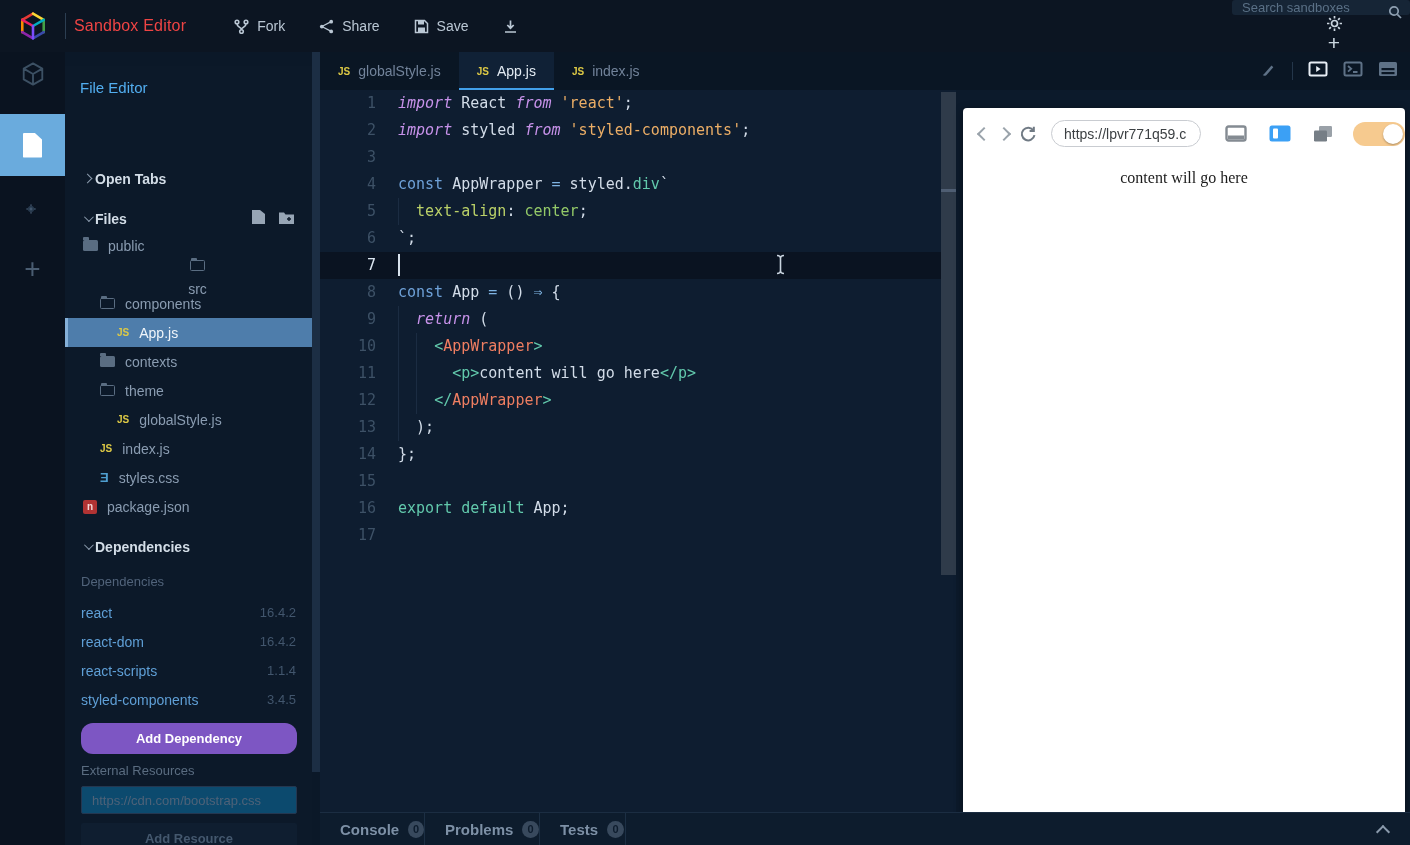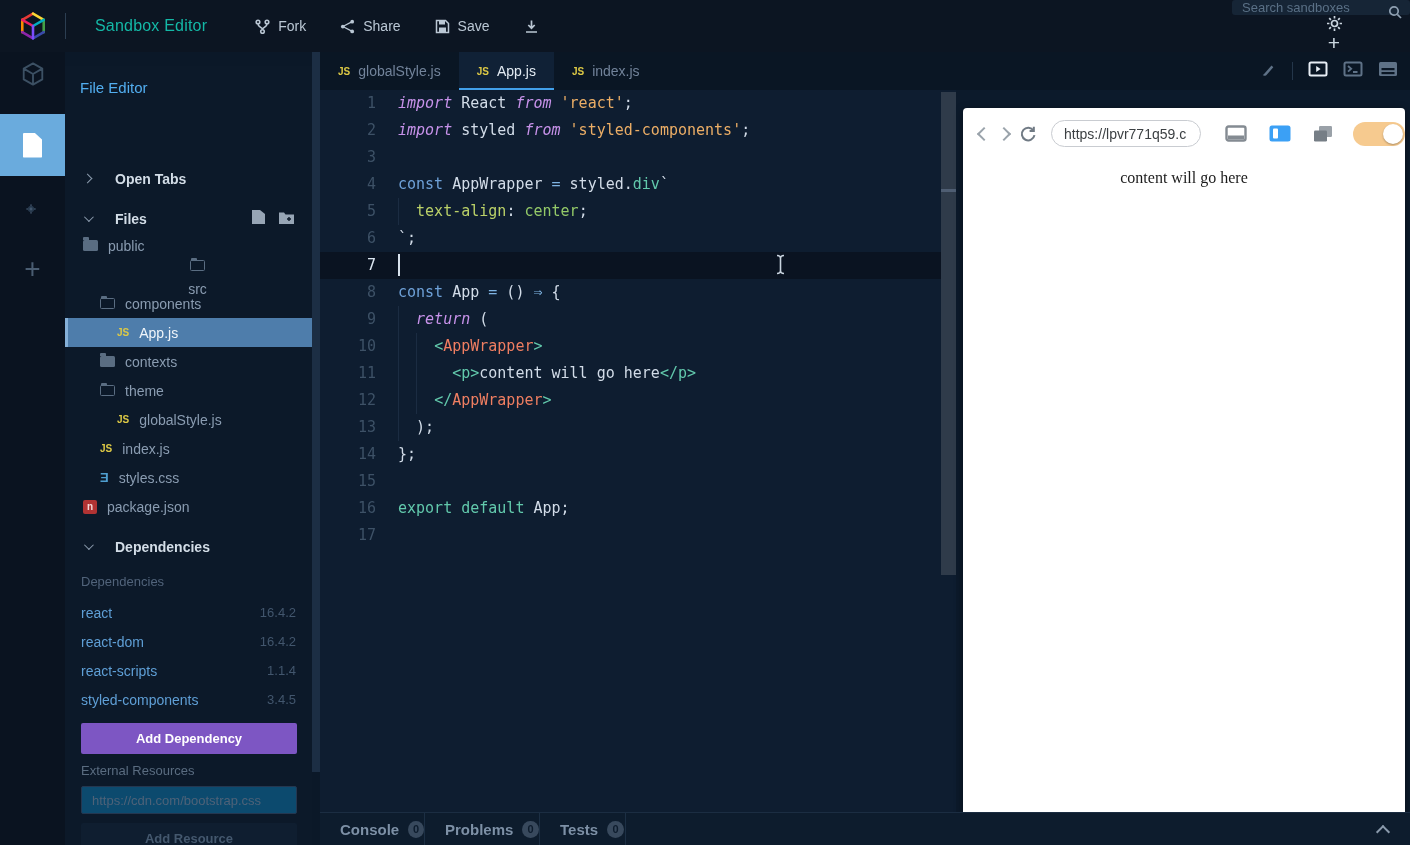--- a/index.html
+++ b/index.html
@@ -3,21 +3,21 @@
 <meta charset="utf-8">
 <style>
   * { margin:0; padding:0; box-sizing:border-box; }
   body { background:#05090f; font-family:"Liberation Sans", sans-serif; }
   .app { position:relative; width:1410px; height:845px; overflow:hidden; background:#0b1828; }
 
   
   .topbar { position:absolute; left:0; top:0; width:1410px; height:52px; background:#0c1522; display:flex; align-items:center; z-index:5; }
   .logo-box { width:65px; height:52px; display:flex; align-items:center; justify-content:center; }
   .topbar-divider { width:1px; height:26px; background:#2c3e52; }
-  .tb-title { margin-left:29px; color:#14b8a6; font-size:16px; letter-spacing:.2px;text-align:center; }
+  .tb-title { margin-left:8px; color:#ef4444; font-size:16px; letter-spacing:.2px;text-align:center; }
   .tb-actions { display:flex; align-items:center; margin-left:48px; gap:34px; }
   .tb-btn { display:flex; align-items:center; gap:8px; color:#bac7d4; font-size:14px; cursor:pointer;text-align:center; }
   .tb-btn svg { display:block; }
   .tb-right { margin-left:auto; display:flex; align-items:center; height:52px;flex-direction:column; }
   .searchbox { position:relative; width:178px; height:26px; background:#162536; border-radius:3px; display:flex; align-items:center; }
   .searchbox input { flex:1; background:transparent; border:none; outline:none; color:#b9c6d3; font-size:13px; padding:0 28px 0 10px; font-family:"Liberation Sans", sans-serif; }
   .searchbox input::placeholder { color:#5a7086; }
   .searchbox .mag { position:absolute; right:7px; top:5px; }
   .tb-ico { margin-left:26px; color:#cbd6e0; cursor:pointer; display:flex; align-items:center; }
   .plus-glyph { font-size:21px; color:#cbd6e0; line-height:1; font-weight:400; }
@@ -27,21 +27,21 @@
   .rail { position:absolute; left:0; top:52px; width:65px; height:793px; background:#0a1320; }
   .rail-item { width:65px; height:62px; display:flex; align-items:center; justify-content:center; cursor:pointer; }
   .rail-item.active { background:#6aabdd; }
   .file-shape { width:19px; height:25px; background:#fff; clip-path:polygon(0 0,60% 0,100% 28%,100% 100%,0 100%); border-radius:1px; }
   .file-shape.dim { background:#42566c; width:17px; height:22px; }
   .rail-plus { font-size:28px; color:#4a5d72; font-weight:400; }
 
   
   .sidebar { position:absolute; left:65px; top:66px; width:247px; height:793px; background:#0c1929; }
   .sb-title { position:absolute; left:15px; top:13px; color:#52aef0; font-size:15px; }
-  .sb-section { position:absolute; left:0; width:247px; height:25px; display:flex; align-items:center; padding-left:19px; gap:24px; cursor:pointer; }
+  .sb-section { position:absolute; left:0; width:247px; height:25px; display:flex; align-items:center; padding-left:19px; gap:4px; cursor:pointer; }
   .sb-section .lbl { color:#d3dde7; font-size:14px; font-weight:700; }
   .chev { width:7px; height:7px; border-right:1.6px solid #8b9bad; border-bottom:1.6px solid #8b9bad; display:inline-block; }
   .chev.right { transform:rotate(-45deg); }
   .chev.down { transform:rotate(45deg) translateY(-2px); }
   .sec-actions { margin-left:auto; margin-right:18px; display:flex; gap:14px; color:#97a5b5; }
 
   .tree { position:absolute; left:0; top:165px; width:247px; }
   .tree-row { height:29px; display:flex; align-items:center; gap:10px; cursor:pointer; color:#8a9cb1; font-size:14px; }
   .tree-row.selected { background:#4e7dab; border-left:3px solid #85b0d8; color:#f0f5fa; }
   .ico-folder { width:15px; height:11px; background:#5a6d82; border-radius:1.5px; position:relative; flex:0 0 auto; }
@@ -49,21 +49,21 @@
   .ico-folder.open { background:transparent; border:1.5px solid #5a6d82; }
   .js-badge { color:#ddc945; font-weight:700; font-size:10px; font-family:"Liberation Sans", sans-serif; flex:0 0 auto; }
   .css-badge { color:#4f9fd0; font-weight:700; font-size:13px; line-height:1; flex:0 0 auto; }
   .npm-badge { width:14px; height:14px; background:#b13333; color:#f4d7d7; font-size:10px; font-weight:700; display:flex; align-items:center; justify-content:center; border-radius:2px; flex:0 0 auto; }
 
   .deps-label { position:absolute; left:16px; top:508px; color:#51637a; font-size:13px; }
   .dep-list { position:absolute; left:0; top:532px; width:247px; }
   .dep-row { height:29px; display:flex; align-items:center; padding:0 16px; cursor:pointer; }
   .dep-name { color:#5f9fd6; font-size:14px; }
   .dep-ver { margin-left:auto; color:#42566d; font-size:13px; }
-  .add-dep { position:absolute; left:16px; top:657px; width:216px; height:31px; background:#7d56c3; border:none; border-radius:2px; color:#fff; font-size:13px; font-weight:700; cursor:pointer; font-family:"Liberation Sans", sans-serif; }
+  .add-dep { position:absolute; left:16px; top:657px; width:216px; height:31px; background:#7d56c3; border:none; border-radius:12px; color:#fff; font-size:13px; font-weight:700; cursor:pointer; font-family:"Liberation Sans", sans-serif; }
   .ext-label { position:absolute; left:16px; top:697px; color:#5a6c80; font-size:13px; }
   .ext-input { position:absolute; left:16px; top:720px; width:216px; height:28px; background:#0c4a6e; border:1px solid #243750; border-radius:2px; color:#9fb0c2; font-size:13px; padding:0 10px; font-family:"Liberation Sans", sans-serif; }
   .ext-input::placeholder { color:#4e6278; }
   .add-res { position:absolute; left:16px; top:757px; width:216px; height:30px; background:#0f1e30; border:none; border-radius:2px; color:#44586e; font-size:13px; font-weight:700; cursor:pointer; font-family:"Liberation Sans", sans-serif; }
   .build-id { position:absolute; left:113px; top:777px; color:#2b3f53; font-size:11px; font-weight:700; letter-spacing:.3px; }
 
   .v-divider { position:absolute; left:312px; top:52px; width:8px; height:720px; background:#1c2e44; cursor:col-resize; }
 
   
   .tabbar { position:absolute; left:320px; top:52px; width:1090px; height:38px; background:#0a1624; display:flex; }

